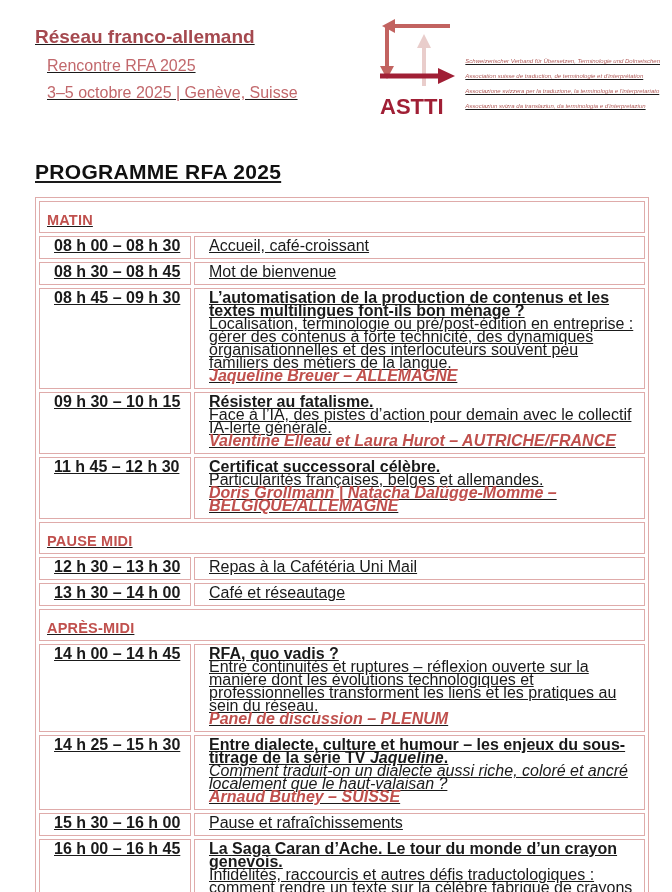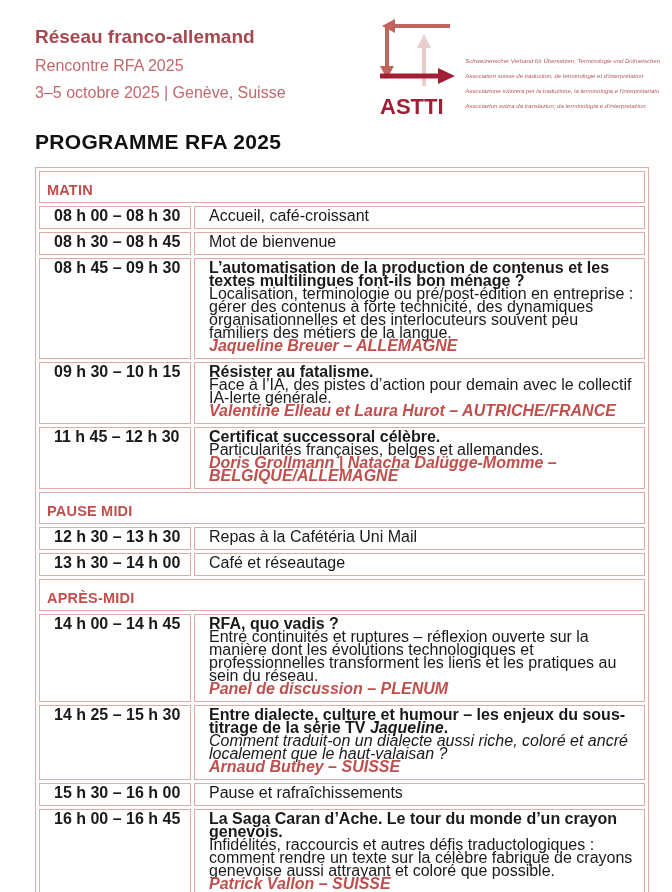--- a/index.html
+++ b/index.html
@@ -5,31 +5,31 @@
   :root{
     --header-title:#A5494F; --header-light:#C2686C; --section-red:#C0504D;
     --speaker-red:#C0504D; --border-pink:#DFABAA; --logo-dark:#A01F35;
     --logo-medium:#C26360; --logo-light:#E9CDCB; --logo-caption:#B25B59; --text:#1A1A1A;
   }
   html,body{margin:0;padding:0;}
   body{
     width:672px;height:892px;background:#ffffff;overflow:hidden;
     font-family:"Liberation Sans","DejaVu Sans",sans-serif;color:var(--text);
   }
-  .page{position:relative;width:672px;height:892px;}
+  .page{position:relative;width:672px;height:892px;text-decoration:underline;}
   
   .header{display:flex;justify-content:space-between;align-items:flex-start;padding:26px 12px 0 35px;}
   .h-title{font-size:19px;font-weight:bold;color:var(--header-title);margin:0 0 9px 0;}
-  .h-sub{font-size:16px;color:var(--header-light);margin:0 0 9px 0;}
+  .h-sub{font-size:16px;color:var(--header-light);margin:0 0 9px 12px;}
   .logo{display:flex;align-items:flex-start;margin-top:-8px;}
   .logo svg{flex:0 0 auto;}
   .logo-captions{margin-left:7px;margin-top:36px;}
   .logo-caption{font-size:6px;line-height:15px;color:var(--logo-caption);font-style:italic;white-space:nowrap;}
   
-  .page-title{margin:12px 0 13px 35px;font-size:21px;font-weight:800;letter-spacing:.3px;color:#111;}
+  .page-title{margin:42px 0 13px 35px;font-size:21px;font-weight:800;letter-spacing:.3px;color:#111;}
   
   table.programme{
     width:614px;margin-left:35px;border-collapse:separate;border-spacing:3px;
     border:1px solid var(--border-pink);table-layout:fixed;
   }
   col.c-time{width:152px;}
   td{border:1px solid var(--border-pink);vertical-align:top;
      padding:2px 8px 6px 14px;font-size:16px;line-height:13px;}
   td.section-cell{font-size:14.5px;font-weight:bold;color:var(--section-red);
      padding:12px 8px 5px 7px;letter-spacing:.2px;}

